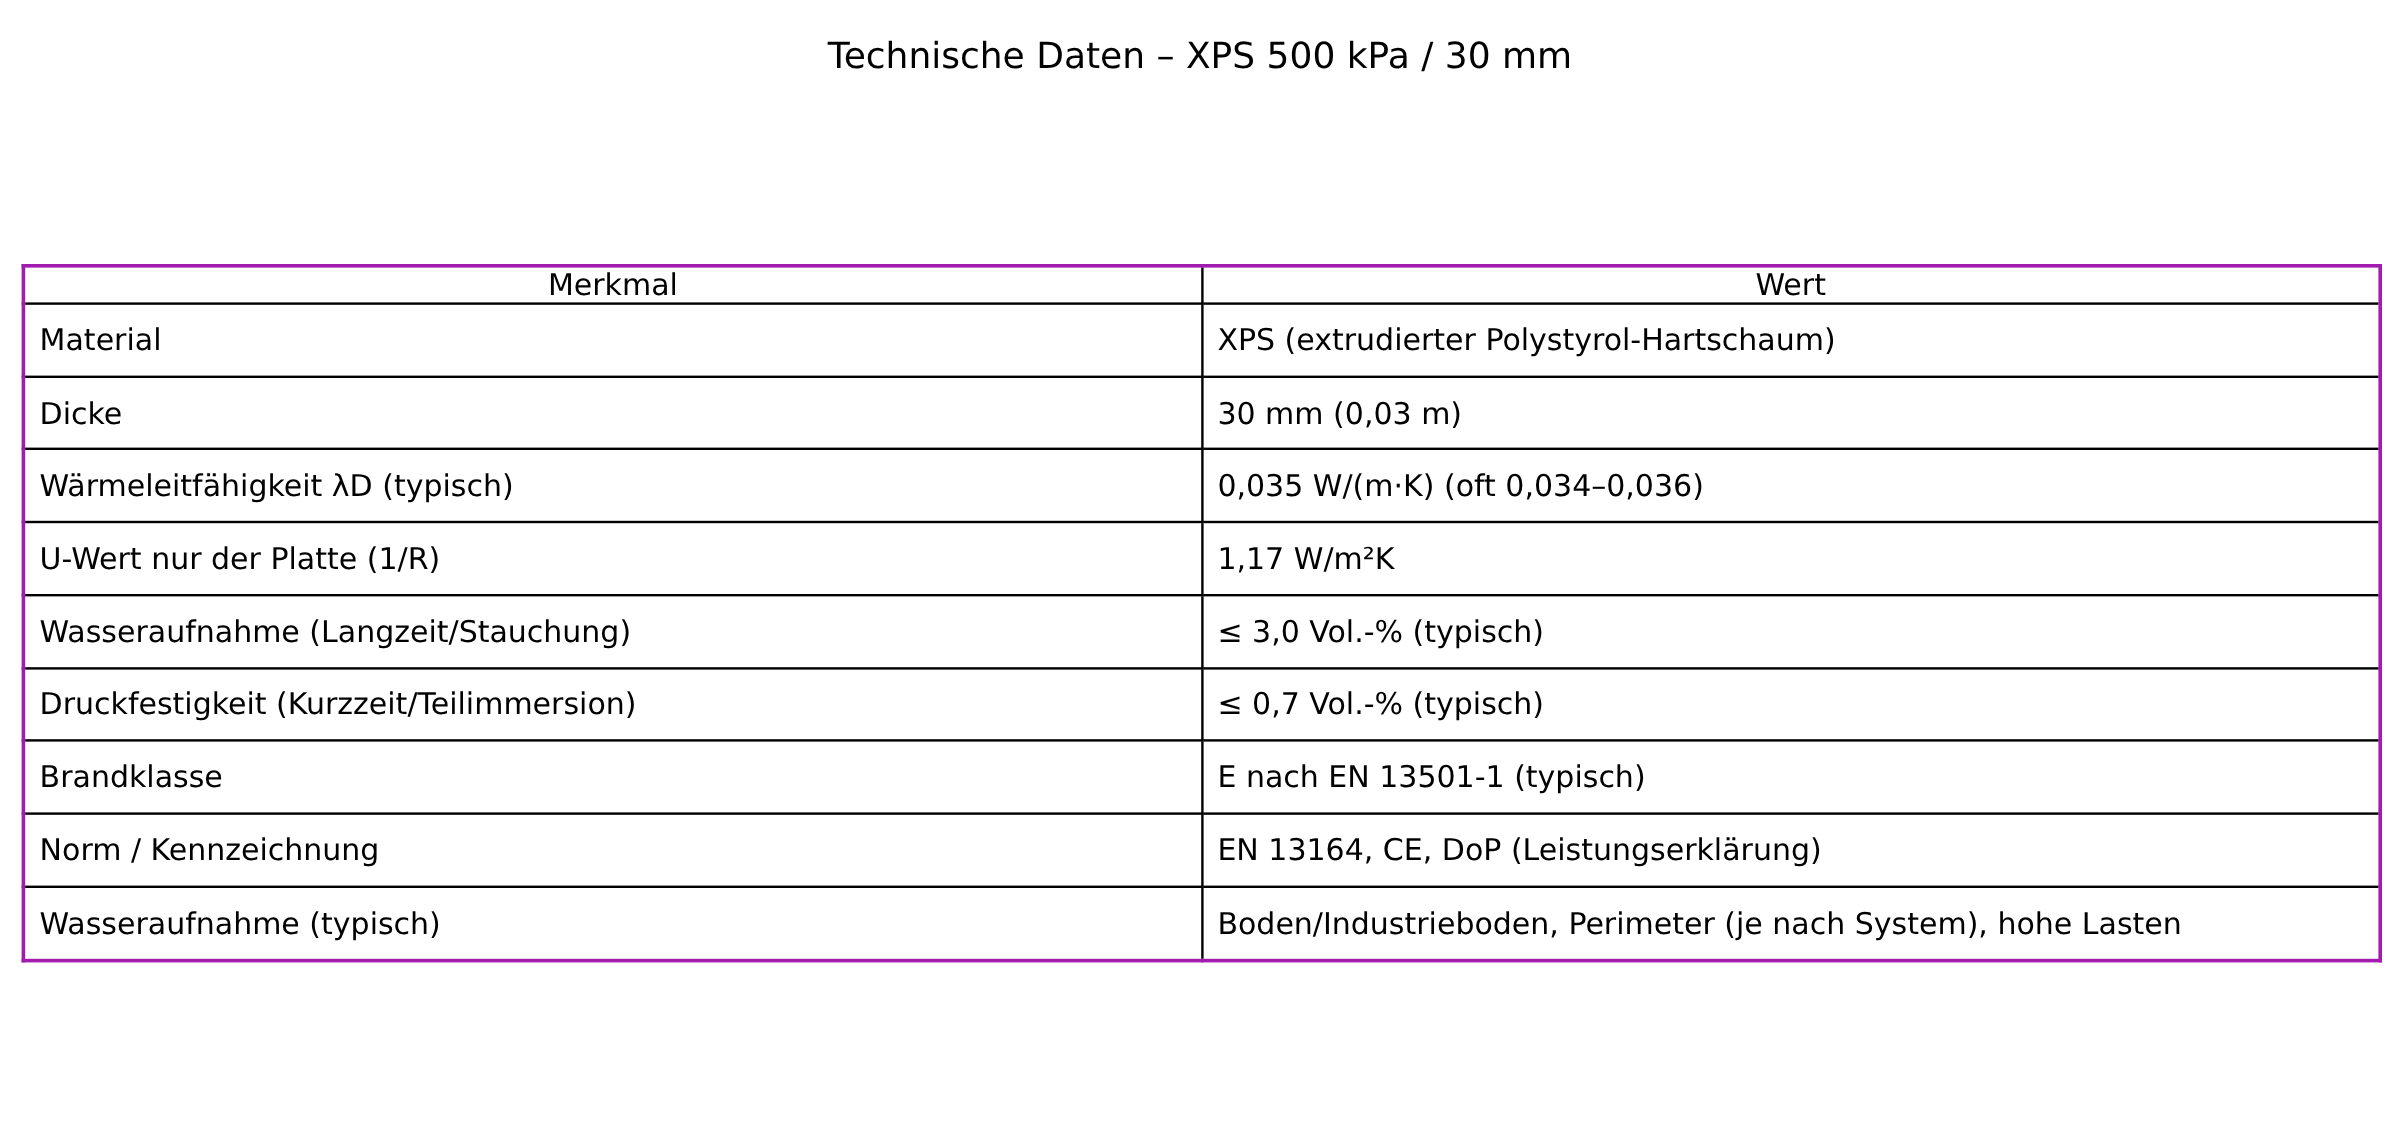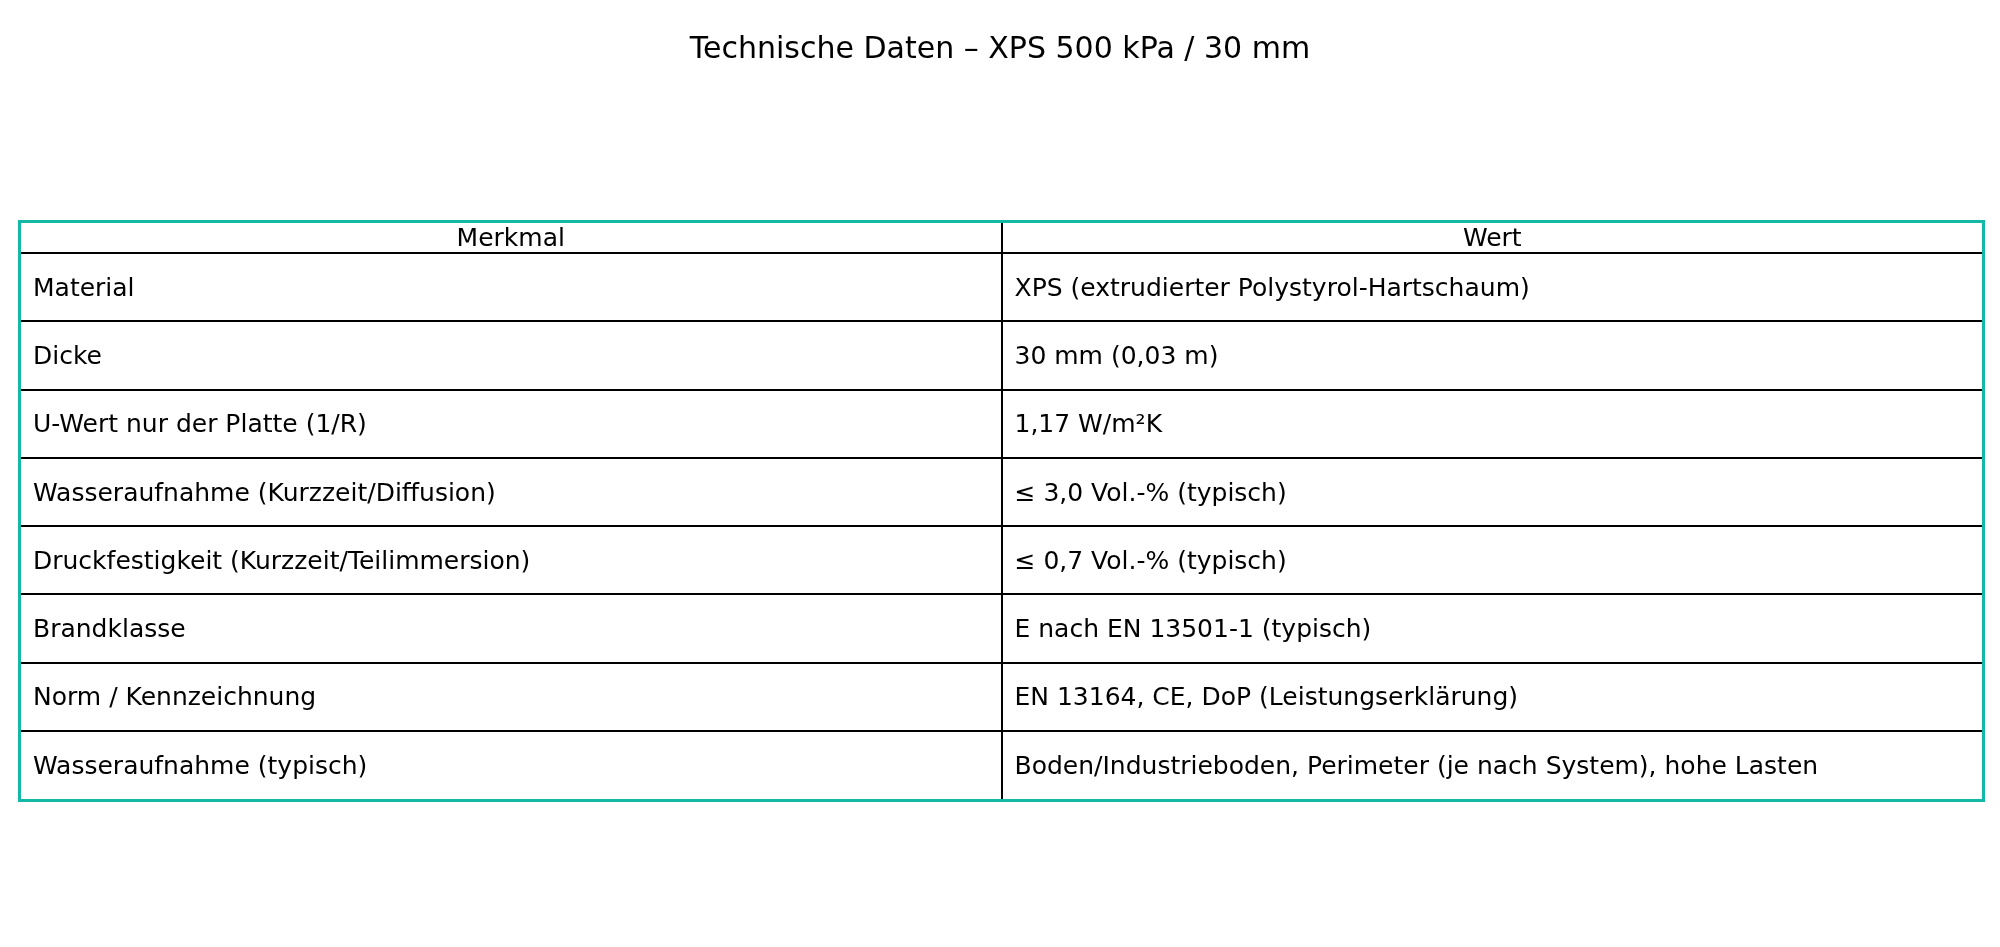--- a/index.html
+++ b/index.html
@@ -25,21 +25,21 @@
   table.spec-table {
     position: absolute;
     left: 18px;
     top: 220px;
     width: 1967px;
     height: 582px;
     border-collapse: collapse;
     table-layout: fixed;
     background: #ffffff;
     font-size: 25px;
-    border: 3px solid #14b8a6;
+    border: 3px solid #a21caf;
   }
   table.spec-table th,
   table.spec-table td {
     border: 2px solid #000000;
     vertical-align: middle;
     white-space: nowrap;
     overflow: hidden;
     font-weight: normal;
   }
   table.spec-table th {
@@ -72,25 +72,29 @@
   <tbody id="table-body">
       <tr>
         <td>Material</td>
         <td>XPS (extrudierter Polystyrol-Hartschaum)</td>
       </tr>
       <tr>
         <td>Dicke</td>
         <td>30 mm (0,03 m)</td>
       </tr>
       <tr>
+        <td>Wärmeleitfähigkeit λD (typisch)</td>
+        <td>0,035 W/(m·K) (oft 0,034–0,036)</td>
+      </tr>
+      <tr>
         <td>U-Wert nur der Platte (1/R)</td>
         <td>1,17 W/m²K</td>
       </tr>
       <tr>
-        <td>Wasseraufnahme (Kurzzeit/Diffusion)</td>
+        <td>Wasseraufnahme (Langzeit/Stauchung)</td>
         <td>≤ 3,0 Vol.-% (typisch)</td>
       </tr>
       <tr>
         <td>Druckfestigkeit (Kurzzeit/Teilimmersion)</td>
         <td>≤ 0,7 Vol.-% (typisch)</td>
       </tr>
       <tr>
         <td>Brandklasse</td>
         <td>E nach EN 13501-1 (typisch)</td>
       </tr>

